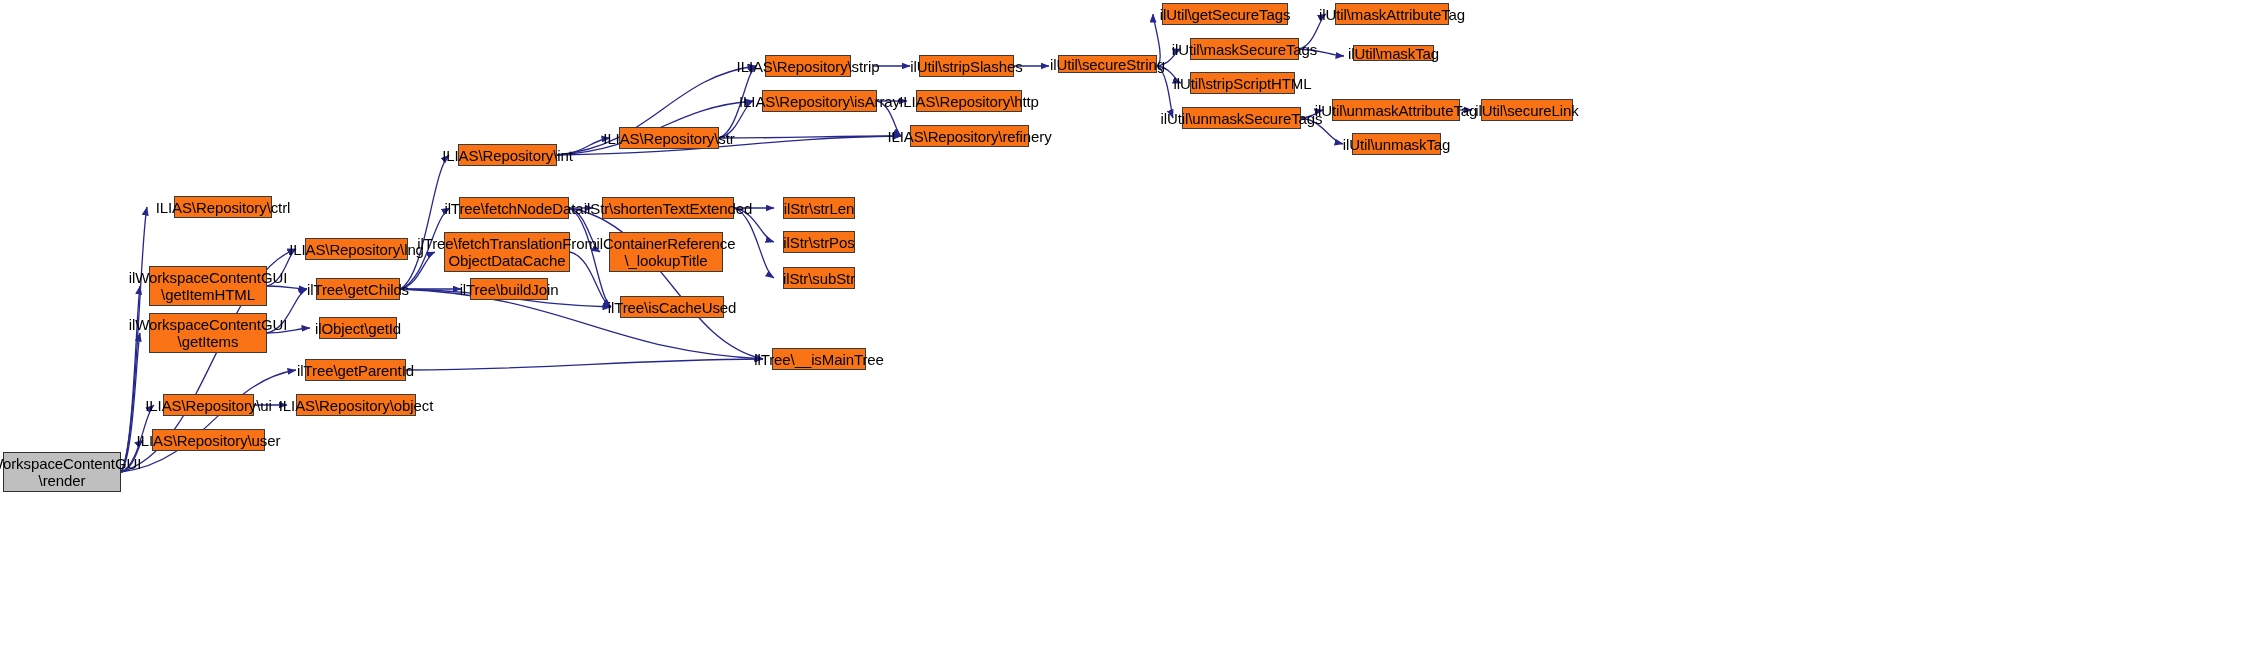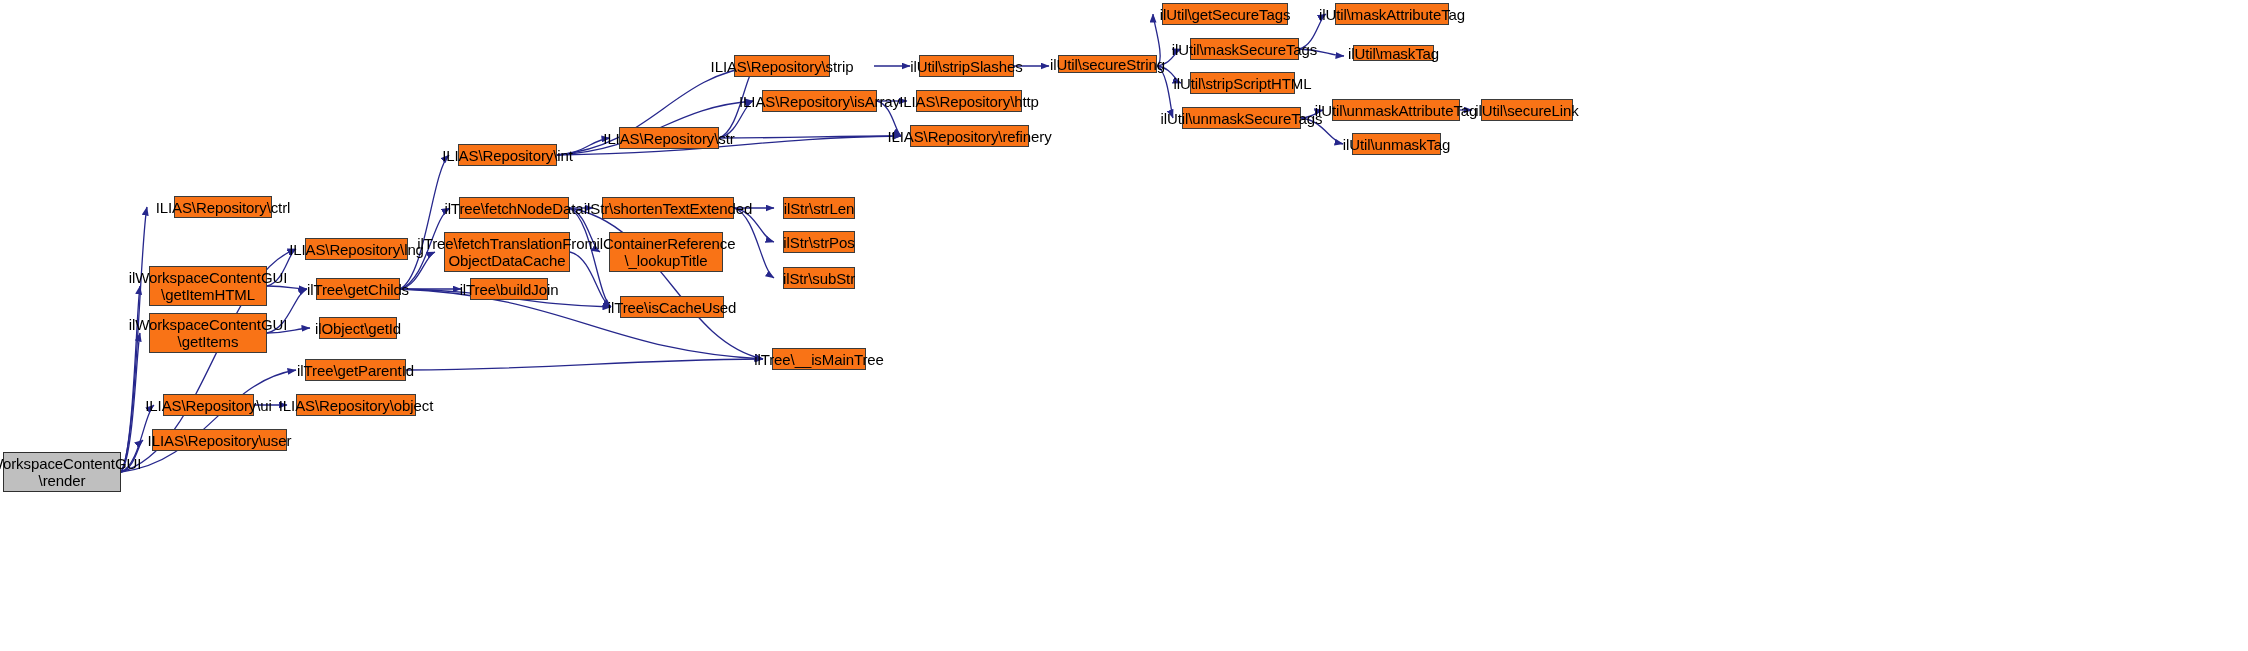--- a/index.html
+++ b/index.html
@@ -101,37 +101,37 @@
   </svg>
   <div id="node-layer">
       <div class="node root" style="left: 3px; top: 452px; width: 118px; height: 40px;"><span class="lbl">ilWorkspaceContentGUI
 \render</span></div>
       <div class="node" style="left: 174px; top: 196px; width: 98px; height: 22px;"><span class="lbl">ILIAS\Repository\ctrl</span></div>
       <div class="node" style="left: 149px; top: 266px; width: 118px; height: 40px;"><span class="lbl">ilWorkspaceContentGUI
 \getItemHTML</span></div>
       <div class="node" style="left: 149px; top: 313px; width: 118px; height: 40px;"><span class="lbl">ilWorkspaceContentGUI
 \getItems</span></div>
       <div class="node" style="left: 163px; top: 394px; width: 91px; height: 22px;"><span class="lbl">ILIAS\Repository\ui</span></div>
-      <div class="node" style="left: 152px; top: 429px; width: 135px; height: 22px;"><span class="lbl">ILIAS\Repository\user</span></div>
+      <div class="node" style="left: 152px; top: 429px; width: 113px; height: 22px;"><span class="lbl">ILIAS\Repository\user</span></div>
       <div class="node" style="left: 305px; top: 238px; width: 103px; height: 22px;"><span class="lbl">ILIAS\Repository\lng</span></div>
       <div class="node" style="left: 316px; top: 278px; width: 84px; height: 22px;"><span class="lbl">ilTree\getChilds</span></div>
       <div class="node" style="left: 319px; top: 317px; width: 78px; height: 22px;"><span class="lbl">ilObject\getId</span></div>
       <div class="node" style="left: 305px; top: 359px; width: 101px; height: 22px;"><span class="lbl">ilTree\getParentId</span></div>
       <div class="node" style="left: 296px; top: 394px; width: 120px; height: 22px;"><span class="lbl">ILIAS\Repository\object</span></div>
       <div class="node" style="left: 458px; top: 144px; width: 99px; height: 22px;"><span class="lbl">ILIAS\Repository\int</span></div>
       <div class="node" style="left: 459px; top: 197px; width: 110px; height: 22px;"><span class="lbl">ilTree\fetchNodeData</span></div>
       <div class="node" style="left: 444px; top: 232px; width: 126px; height: 40px;"><span class="lbl">ilTree\fetchTranslationFrom
 ObjectDataCache</span></div>
       <div class="node" style="left: 470px; top: 278px; width: 78px; height: 22px;"><span class="lbl">ilTree\buildJoin</span></div>
       <div class="node" style="left: 619px; top: 127px; width: 100px; height: 22px;"><span class="lbl">ILIAS\Repository\str</span></div>
       <div class="node" style="left: 602px; top: 197px; width: 132px; height: 22px;"><span class="lbl">ilStr\shortenTextExtended</span></div>
       <div class="node" style="left: 609px; top: 232px; width: 114px; height: 40px;"><span class="lbl">ilContainerReference
 \_lookupTitle</span></div>
       <div class="node" style="left: 620px; top: 296px; width: 104px; height: 22px;"><span class="lbl">ilTree\isCacheUsed</span></div>
-      <div class="node" style="left: 734px; top: 55px; width: 96px; height: 22px;"><span class="lbl">ILIAS\Repository\strip</span></div>
+      <div class="node" style="left: 765px; top: 55px; width: 86px; height: 22px;"><span class="lbl">ILIAS\Repository\strip</span></div>
       <div class="node" style="left: 762px; top: 90px; width: 115px; height: 22px;"><span class="lbl">ILIAS\Repository\isArray</span></div>
       <div class="node" style="left: 910px; top: 125px; width: 119px; height: 22px;"><span class="lbl">ILIAS\Repository\refinery</span></div>
       <div class="node" style="left: 783px; top: 197px; width: 72px; height: 22px;"><span class="lbl">ilStr\strLen</span></div>
       <div class="node" style="left: 783px; top: 231px; width: 72px; height: 22px;"><span class="lbl">ilStr\strPos</span></div>
       <div class="node" style="left: 783px; top: 267px; width: 72px; height: 22px;"><span class="lbl">ilStr\subStr</span></div>
       <div class="node" style="left: 772px; top: 348px; width: 94px; height: 22px;"><span class="lbl">ilTree\__isMainTree</span></div>
       <div class="node" style="left: 919px; top: 55px; width: 95px; height: 22px;"><span class="lbl">ilUtil\stripSlashes</span></div>
       <div class="node" style="left: 916px; top: 90px; width: 106px; height: 22px;"><span class="lbl">ILIAS\Repository\http</span></div>
       <div class="node" style="left: 1058px; top: 55px; width: 99px; height: 18px;"><span class="lbl">ilUtil\secureString</span></div>
       <div class="node" style="left: 1162px; top: 3px; width: 126px; height: 22px;"><span class="lbl">ilUtil\getSecureTags</span></div>

